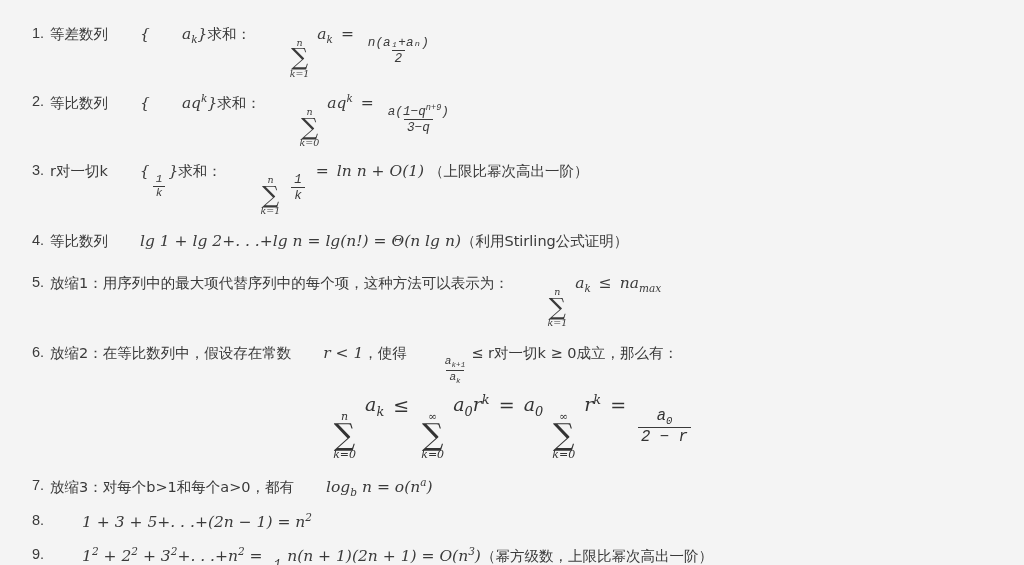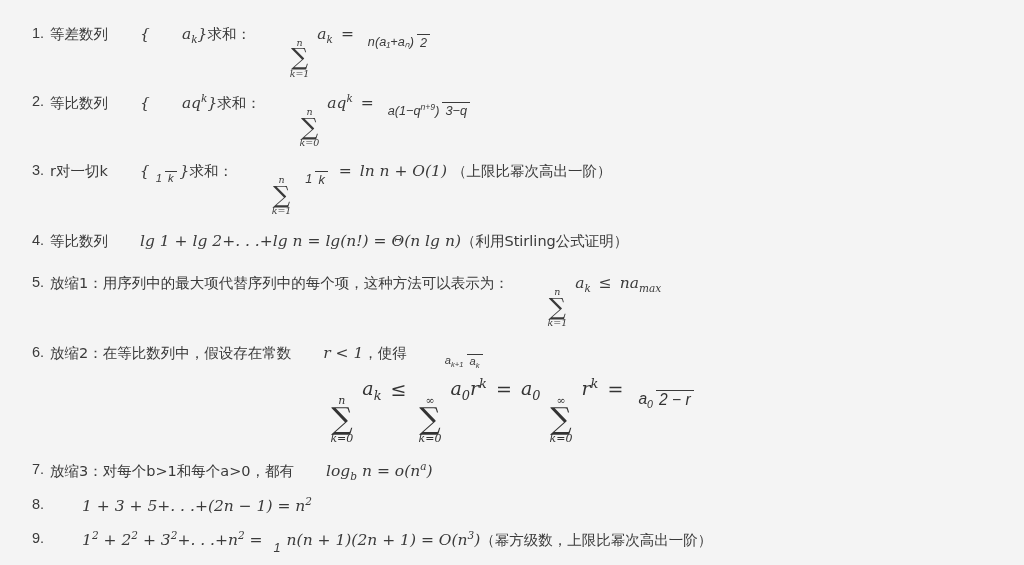--- a/index.html
+++ b/index.html
@@ -87,26 +87,26 @@
   .sum .sig {
     font-size: 24px;
     line-height: 0.92;
   }
   .sum .lim.top { margin-bottom: -1px; }
   .sum .lim.bot { margin-top: 0px; text-align: center; }
 
   
   .frac {
     display: inline-flex;
-    flex-direction: row;
+    flex-direction: column;
     align-items: center;
     vertical-align: -0.52em;
     margin: 0 3px;
     font-size: 0.82em;
-    font-family: Liberation Sans, sans-serif;
+    font-family: Liberation Mono, monospace;
   }
   .frac .nu {
     padding: 0 3px;
     line-height: 1.15;
   }
   .frac .de {
     padding: 0 3px;
     border-top: 1px solid #3a3a3a;
     line-height: 1.2;
   }
@@ -220,21 +220,21 @@
       </span>
     </div>
   </div>
 
   <div class="item r6">
     <div class="num">6.</div>
     <div class="body">
       <span class="cn">放缩2：</span><span class="cn">在等比数列中，假设存在常数</span><span class="math">r &lt; 1</span><span class="cn">，使得</span><span class="math"><span class="frac small">
             <span class="nu">a<sub class="e">k+1</sub></span>
             <span class="de">a<sub class="e">k</sub></span>
-          </span></span>
+          </span></span><span class="cn">≤ r对一切k ≥ 0成立，那么有：</span>
     </div>
   </div>
 
   <div class="centered r6b">
     <span class="display-math">
       <span class="sum">
         <span class="lim top">n</span>
         <span class="sig">∑</span>
         <span class="lim bot">k=0</span>
       </span>

